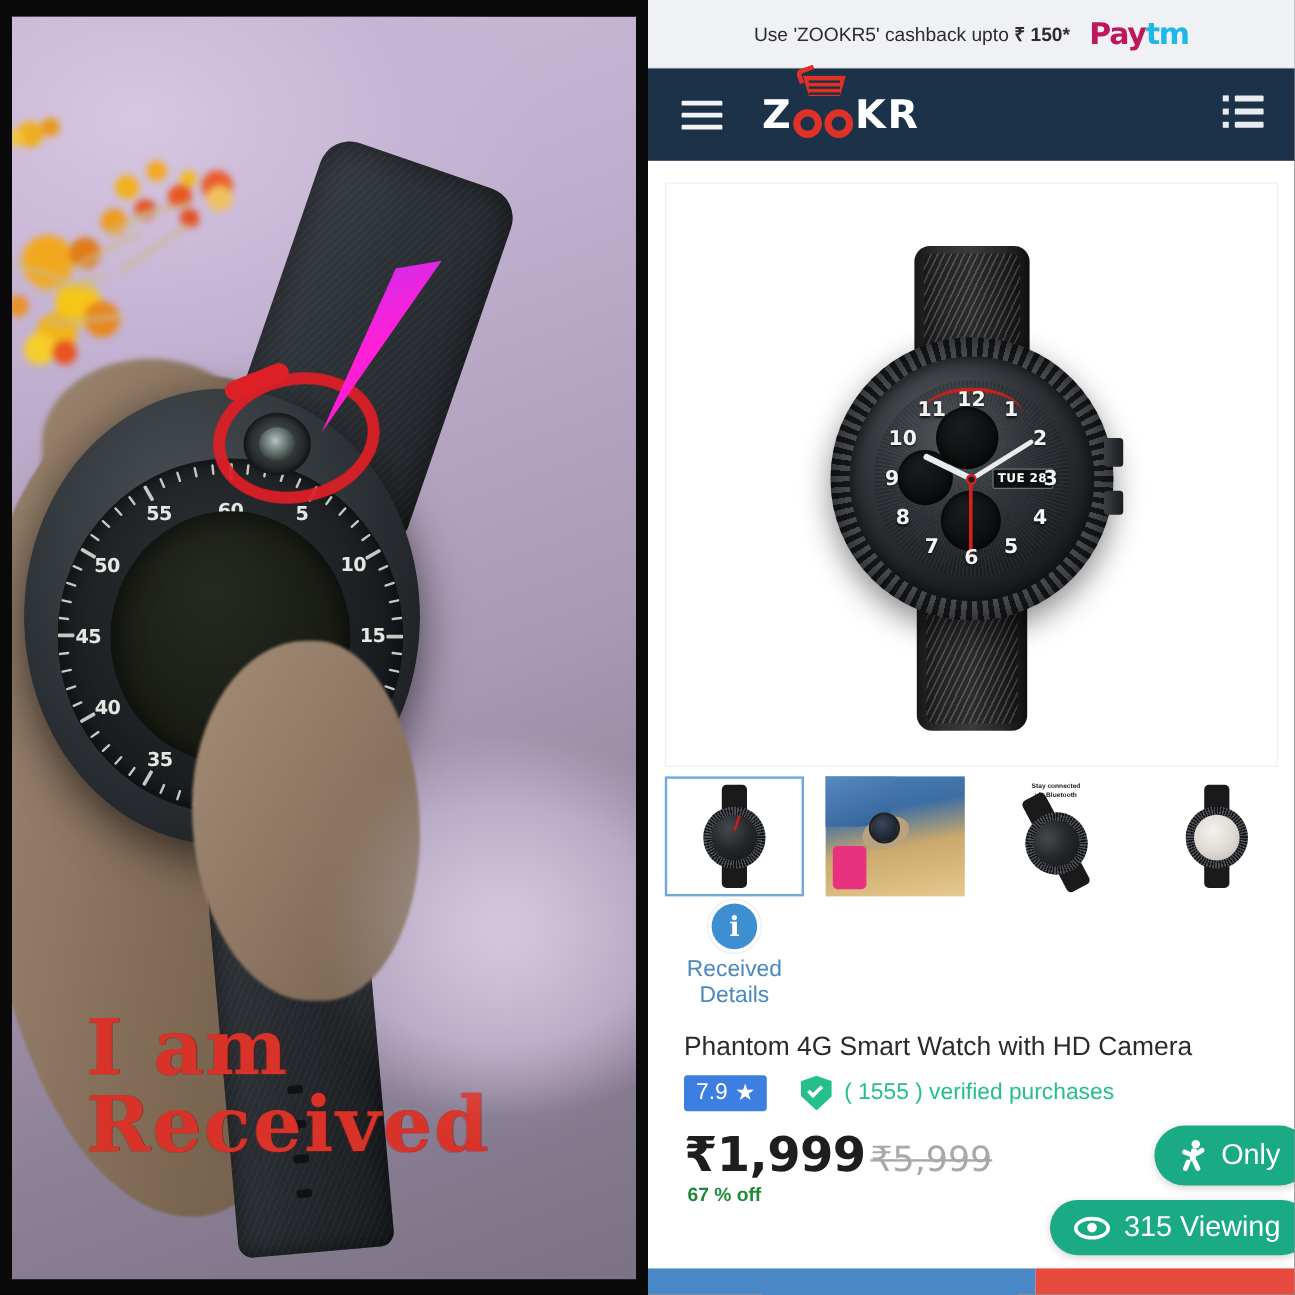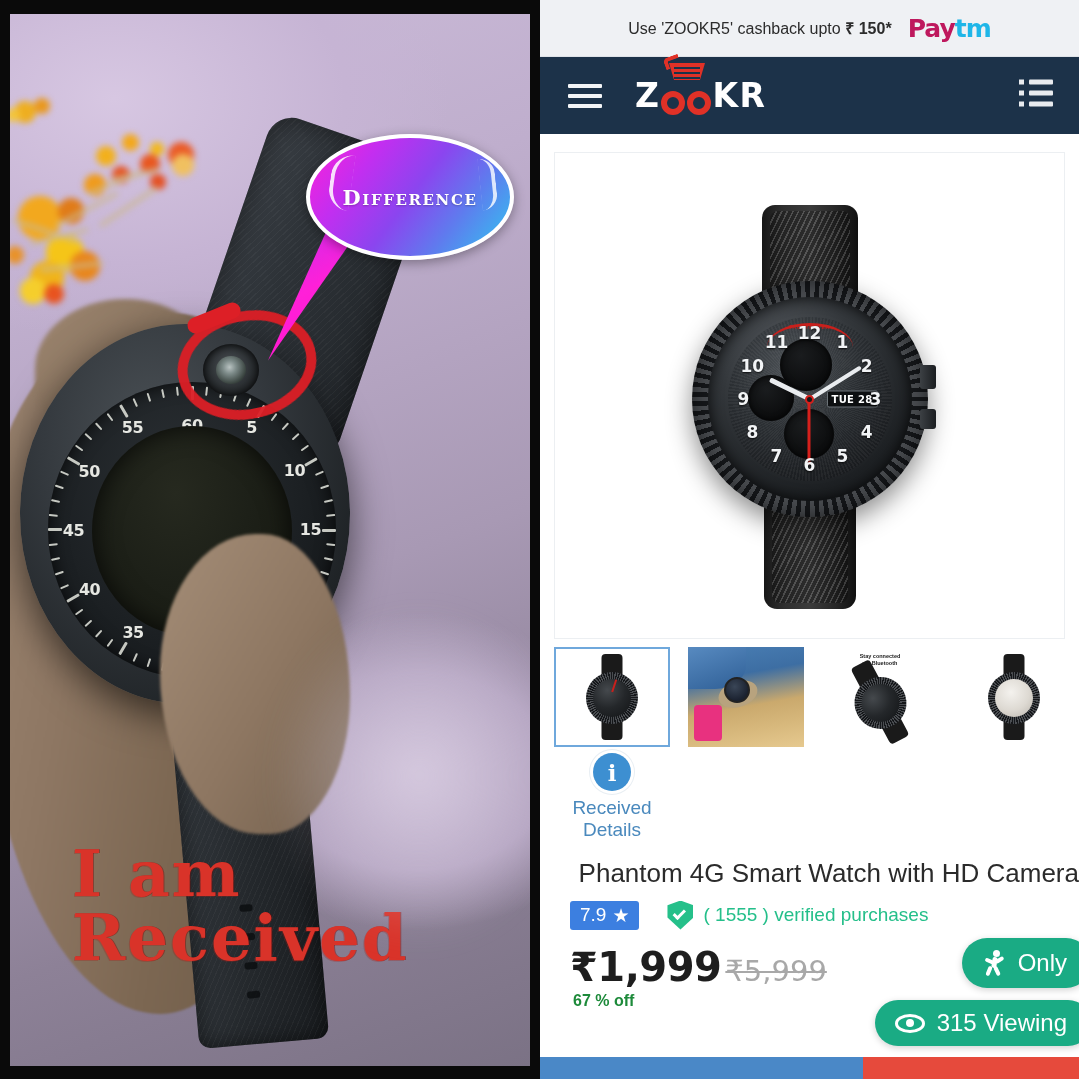--- a/index.html
+++ b/index.html
@@ -324,23 +324,22 @@
     padding:6px 14px 0 14px; display:flex; flex-direction:column; align-items:center; width:116px; margin-left:14px;
   }
   .info-circle {
     width:38px; height:38px; border-radius:50%; background:#3d8fd1; color:#fff;
     display:flex; align-items:center; justify-content:center; font-size:23px; font-weight:700;
     font-family:"DejaVu Serif", serif; box-shadow:0 0 0 3px #fff, 0 0 0 4px #e8eef3;
   }
   .details-label { margin-top:6px; font-size:19px; color:#4a89bd; text-align:center; line-height:1.15; }
 
   .ptitle {
-    margin:18px 0 0 30px; font-size:26px; color:#2b2b2b; line-height:1.15; font-weight:400;
+    margin:18px 0 0 30px; font-size:22px; color:#2b2b2b; line-height:1.15; font-weight:400;
     white-space:nowrap;
-    text-align:right;
   }
   .meta-row { display:flex; align-items:center; gap:28px; margin:12px 0 0 30px; }
   .rating { background:#3c7fe0; color:#fff; font-size:19px; font-weight:500; padding:3px 10px; border-radius:3px; display:flex; align-items:center; gap:6px; }
   .verified { display:flex; align-items:center; gap:10px; }
   .shield {
     width:26px; height:29px; background:#25c08a;
     clip-path:polygon(50% 0%, 100% 16%, 100% 58%, 50% 100%, 0% 58%, 0% 16%);
     display:flex; align-items:center; justify-content:center;
   }
   .shield i { display:block; width:12px; height:7px; border-left:3px solid #fff; border-bottom:3px solid #fff; transform:rotate(-45deg) translate(1px,-2px); }
@@ -629,25 +628,20 @@
 
       <div class="thumb"></div>
 
       <div class="cam-ring">
         <div class="cam-lens"></div>
       </div>
       <div class="red-circle"></div>
       <div class="red-tail"></div>
 
       <div class="bubble-tail"></div>
-      <div class="bubble">
-        <div class="bubble-sheen-l"></div>
-        <div class="bubble-sheen-r"></div>
-        <div class="bubble-text">Difference</div>
-      </div>
 
       <div class="caption-left">I am Received</div>
     </div>
   </div>
 
   <div class="right-panel">
 
 
     <div class="promo">
       <div class="promo-text">

